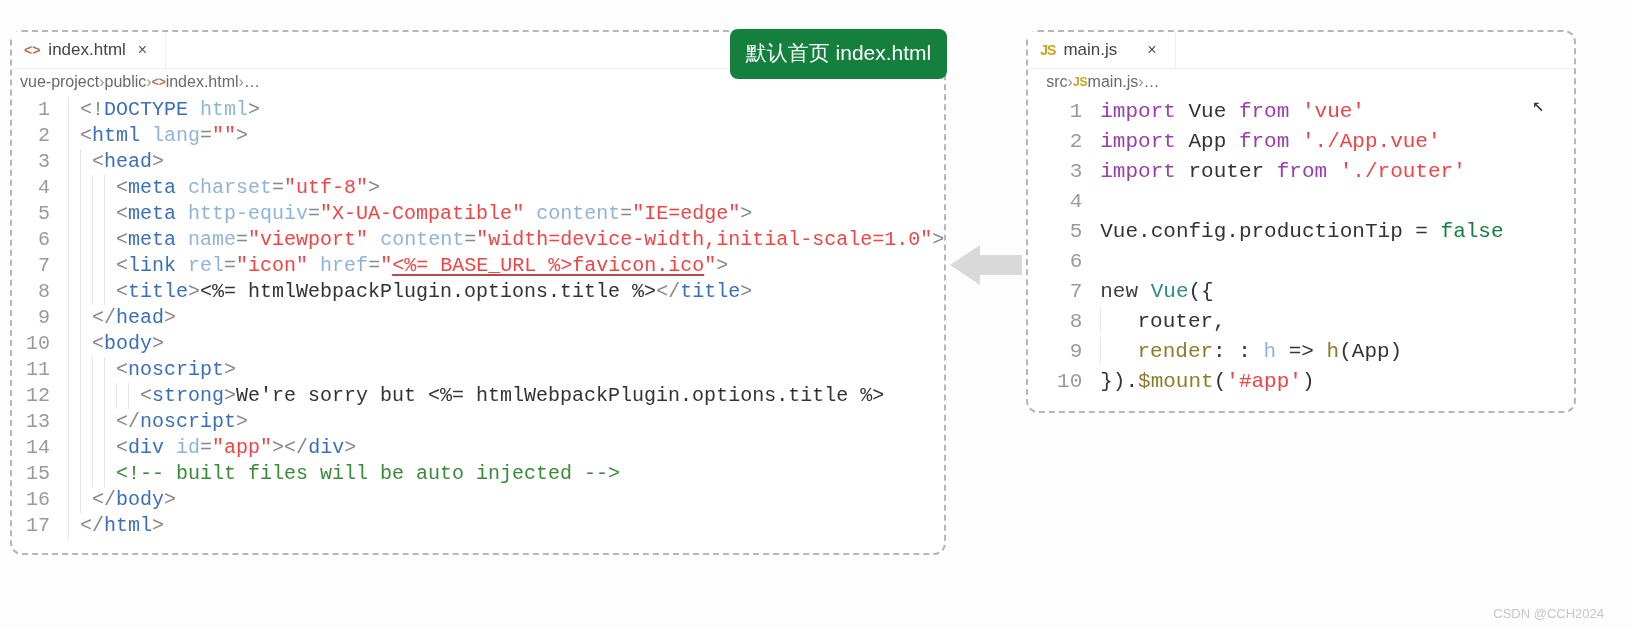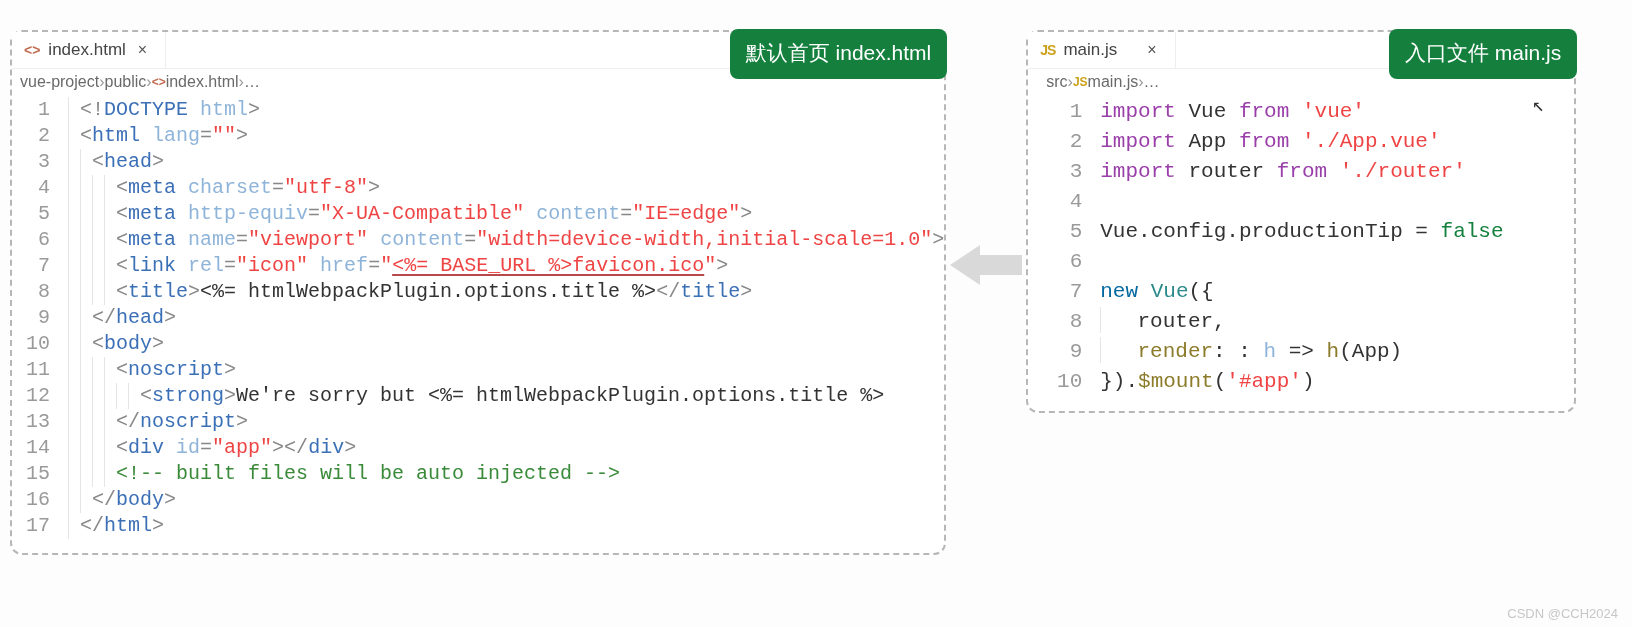--- a/index.html
+++ b/index.html
@@ -113,34 +113,34 @@
   }
   .src {
     white-space: pre;
   }
   .p  { color:#888; }      
   .tg { color:#3b6fb6; }   
   .at { color:#8fb4d9; }   
   .st { color:#ef4444; }   
   .cm { color:#3a8a3a; }   
   .dt { color:#3b6fb6; }   
-  .kw { color:#0369a1; }   
+  .kw { color:#404040; }   
   .kwp{ color:#9a3eaa; }   
   .cls{ color:#2a8a8a; }   
   .fn { color:#8b7b2a; }   
   .bool{ color:#15803d;font-family:Liberation Mono, monospace; }
   .uline {
     text-decoration: underline;
     text-decoration-color:#b94848;
     text-decoration-thickness:2px;
     text-underline-offset:3px;
   }
   .watermark {
     position:fixed;
-    bottom:6px; right:14px;
+    bottom:6px; right:28px;
     font-family:"Segoe UI",sans-serif;
     font-size:13px;
     color:#c7c7c7;
   }
   .cursor-icon {
     position:absolute;
     top:60px; right:30px;
     font-size:20px;
     color:#333;
   }
@@ -348,21 +348,20 @@
     </div>
   </div>
 
   <div class="arrow-holder">
     <svg class="arrow" width="72" height="50" viewBox="0 0 72 50">
       <polygon points="0,25 30,5 30,15 72,15 72,35 30,35 30,45" fill="#d9d9d9"></polygon>
     </svg>
   </div>
 
   <div class="panel panel-right">
-    <div class="badge">入口文件 main.js</div>
     <span class="cursor-icon">↖</span>
 
     <div class="tabbar">
       <div class="tab active">
         <span class="js-icon">JS</span>
         <span>main.js</span>
         <span class="close" style="margin-left:18px">×</span>
       </div>
     </div>
 

